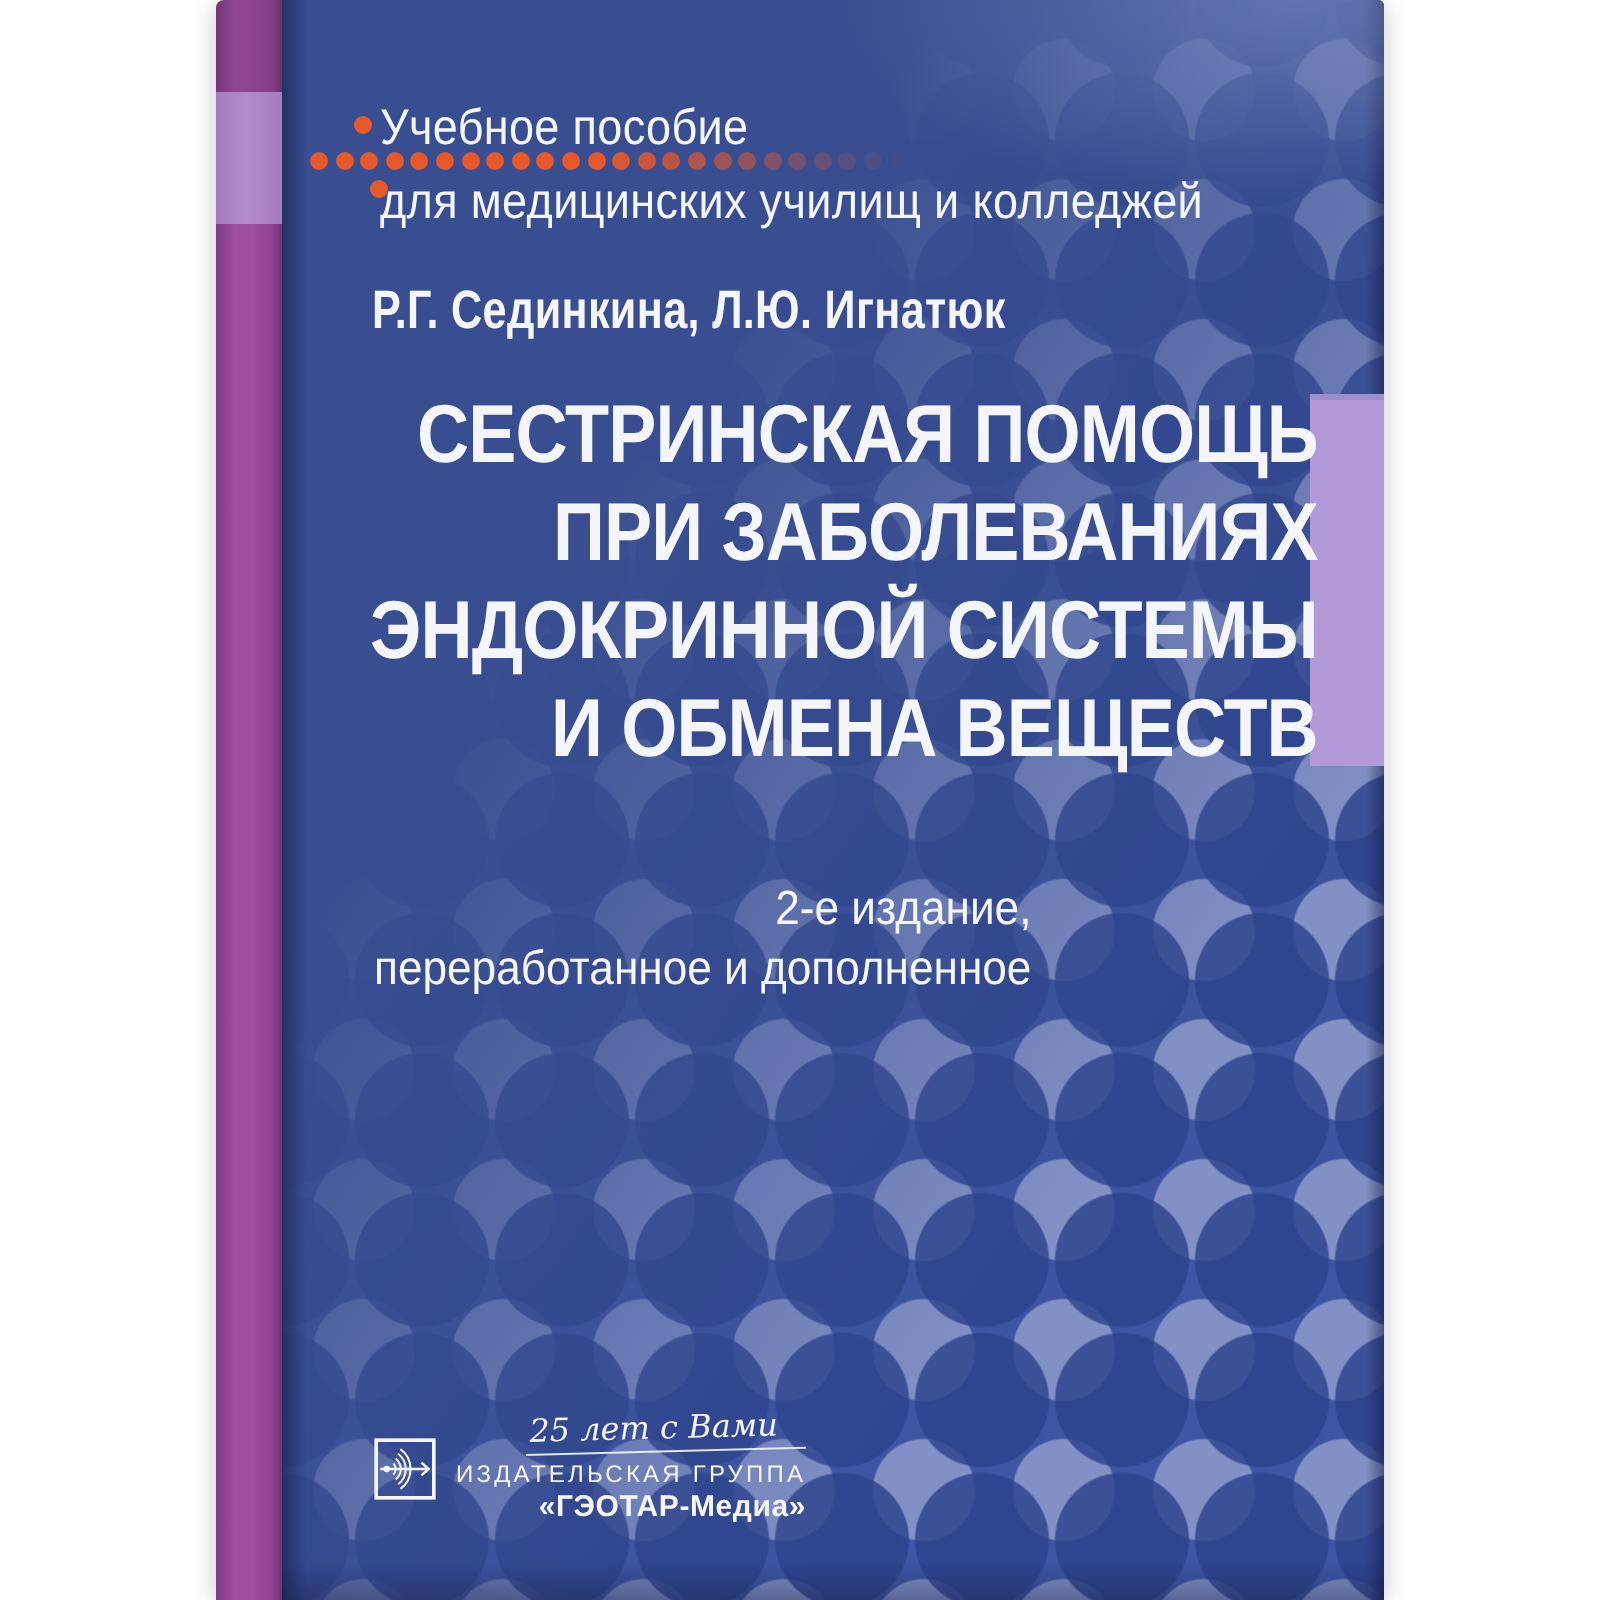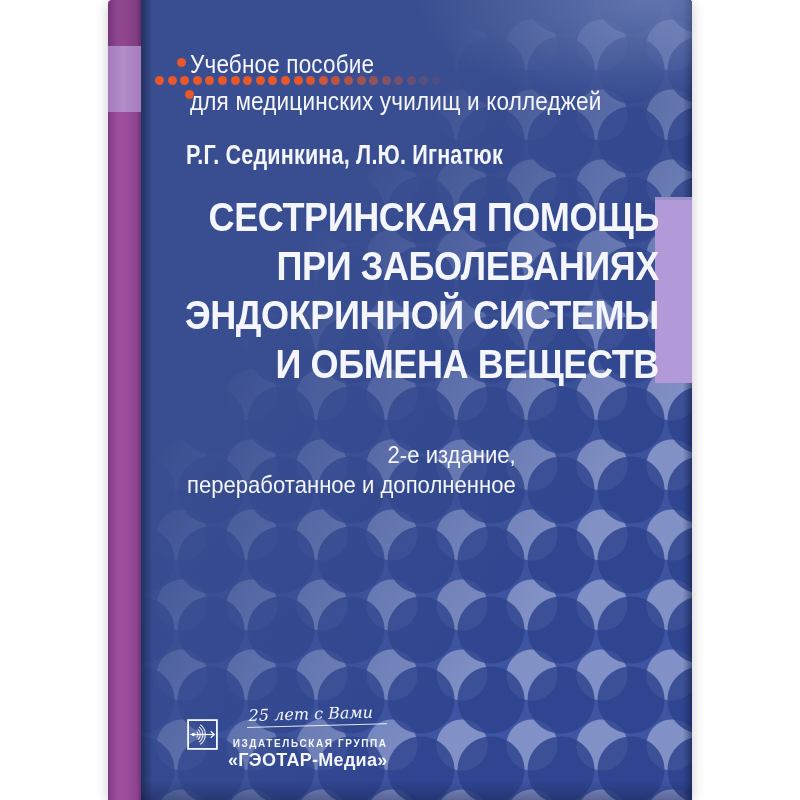--- a/index.html
+++ b/index.html
@@ -73,22 +73,22 @@
   .edition{left:46px;top:440px;font-size:24px;line-height:30px;font-weight:400;transform:scaleX(.92);color:#e9edf7;}
   
   .publisher{position:absolute;z-index:2;left:46px;top:706px;display:flex;align-items:flex-start;color:var(--text-white);}
   .pub-icon{width:31px;height:31px;margin-top:13px;flex:0 0 auto;}
   .pub-text{margin-left:10px;}
   .pub-script{
     font-family:"DejaVu Serif",serif;font-style:italic;font-size:16px;line-height:20px;
     border-bottom:1px solid rgba(244,246,251,.9);padding:0 14px 1px 2px;display:inline-block;
     transform:rotate(-1.5deg);transform-origin:left bottom;white-space:nowrap;
   }
-  .pub-group{font-size:10px;font-weight:700;letter-spacing:1.6px;margin-top:10px;white-space:nowrap;}
-  .pub-name{font-size:18px;font-weight:700;letter-spacing:.3px;margin-top:1px;white-space:nowrap;}
+  .pub-group{font-size:12px;font-weight:400;letter-spacing:1.6px;margin-top:2px;white-space:nowrap;}
+  .pub-name{font-size:15px;font-weight:700;letter-spacing:.3px;margin-top:1px;white-space:nowrap;}
 </style>
 </head>
 <body>
 
 <div class="book">
 
   <div class="spine">
     <div class="spine-band"></div>
   </div>
 

